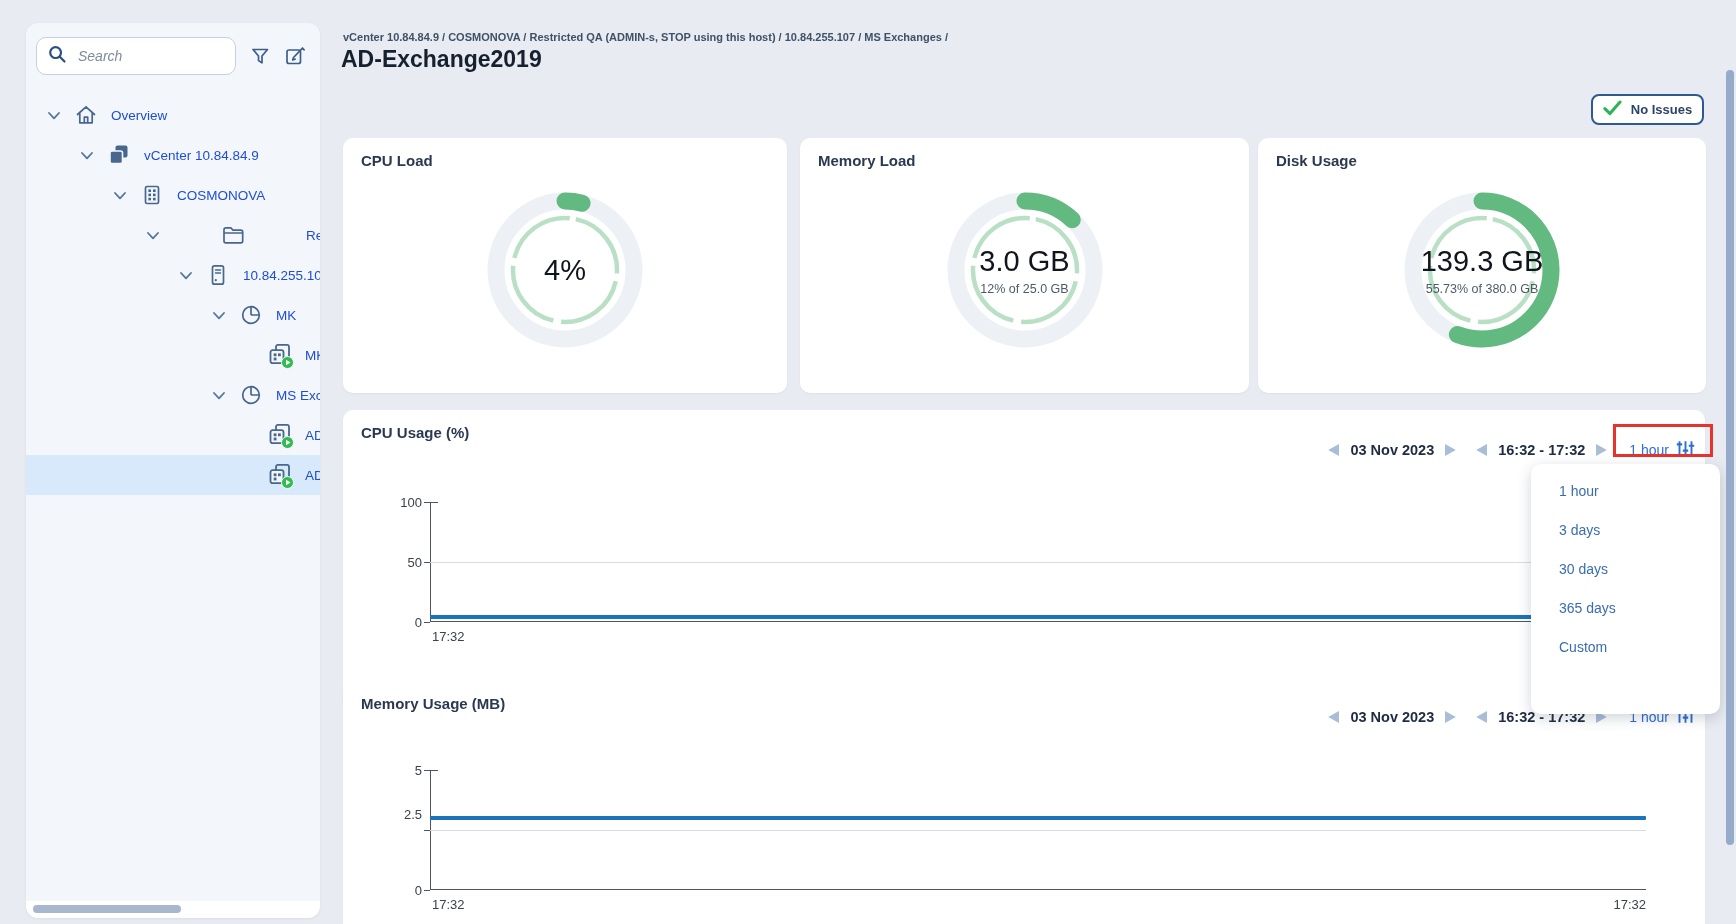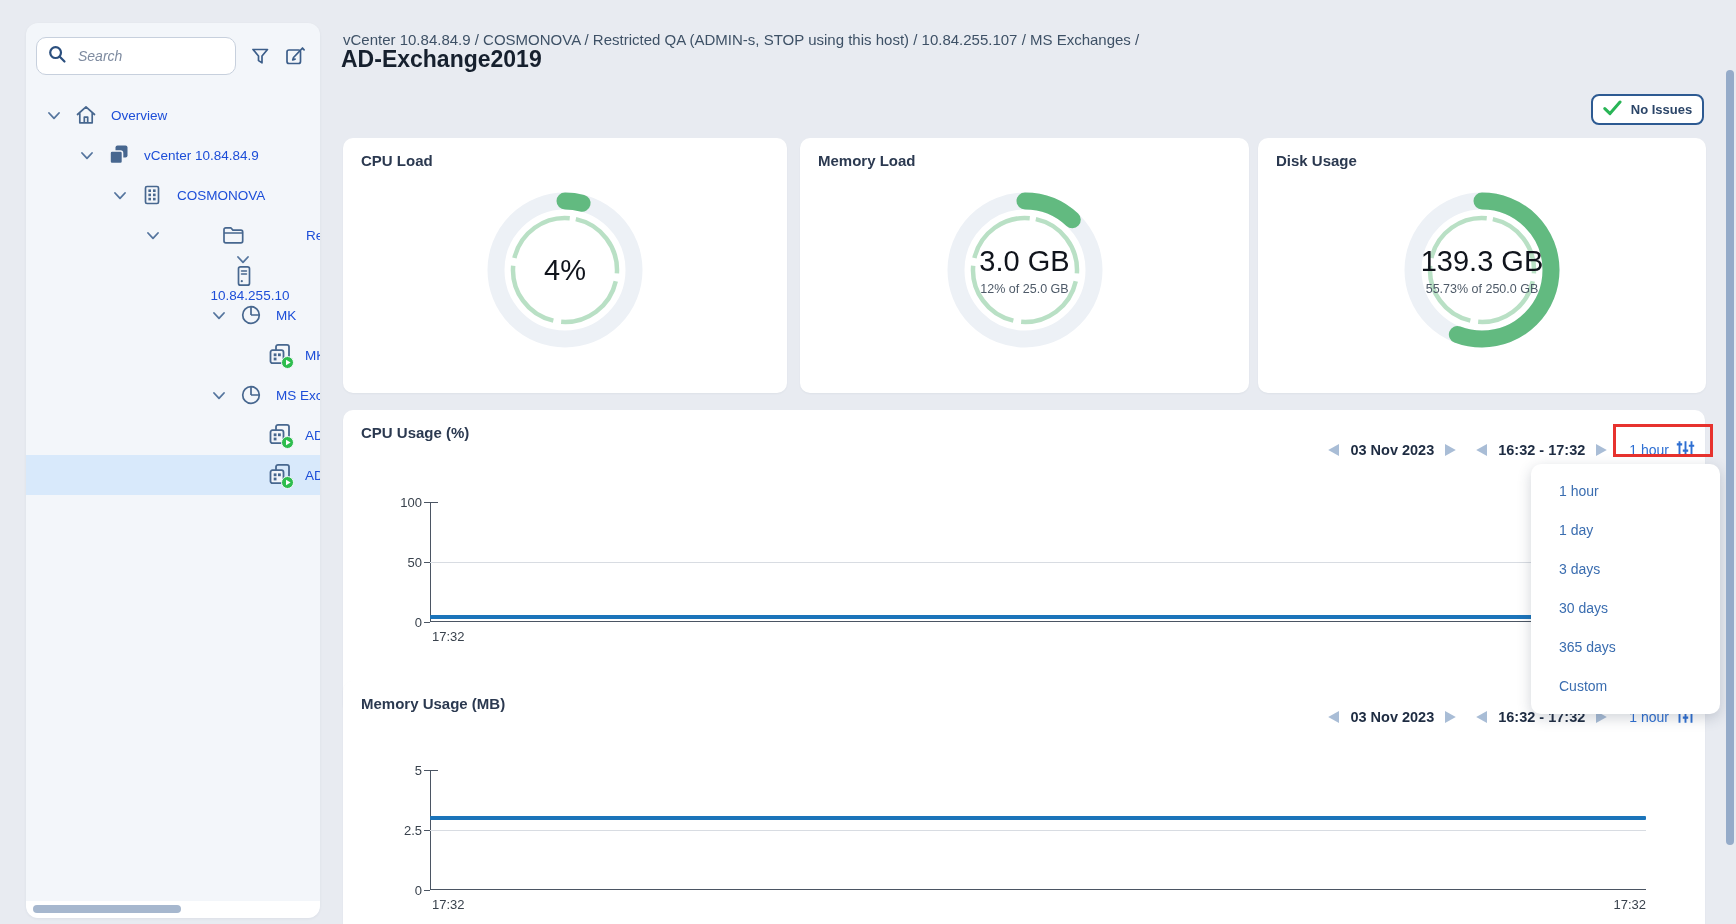--- a/index.html
+++ b/index.html
@@ -25,21 +25,21 @@
   .icon-btn { margin-left:15px; display:flex; align-items:center; cursor:pointer; }
   .tree { position:absolute; top:72px; left:0; right:0; }
   .tree-row { height:40px; display:flex; align-items:center; white-space:nowrap; cursor:pointer; }
   .tree-row.selected { background:#d8e9fb; }
   .chev { width:12px; margin-right:14px; display:flex; flex:none; }
   .ticon { width:24px; height:24px; margin-right:13px; position:relative; flex:none; display:flex; align-items:center; justify-content:center; }
   .tlabel { font-size:13.5px; color:#1d4ed8; }
   .hscroll { position:absolute; bottom:0; left:0; right:0; height:17px; background:#fff; border-radius:0 0 12px 12px; }
   .hscroll .thumb { position:absolute; left:7px; top:4px; width:148px; height:8px; border-radius:4px; background:#a6b7ce; }
   
-  .breadcrumb { position:absolute; left:343px; top:31px; font-size:15px; font-weight:normal; color:#3e5166; cursor:pointer;text-align:center; }
+  .breadcrumb { position:absolute; left:343px; top:31px; font-size:11px; font-weight:bold; color:#3e5166; cursor:pointer;text-align:center; }
   .page-title { position:absolute; left:341px; top:46px; margin:0; font-size:23px; font-weight:bold; color:#16202e; }
   .status-badge {
     position:absolute; left:1591px; top:94px; width:113px; height:31px; background:#fff;
     border:2px solid #2d5a92; border-radius:8px; display:flex; align-items:center; justify-content:center; gap:9px; cursor:pointer;
   }
   .status-badge .lbl { font-size:13px; font-weight:bold; color:#2b4568; }
   
   .card { position:absolute; background:#fff; border-radius:10px; box-shadow:0 1px 2px rgba(40,50,70,.05); }
   .gauge-title,.chart-title { position:absolute; left:18px; top:14px; font-size:15px; font-weight:bold; color:#2b3950; }
   .gauge-svg { position:absolute; top:44px; }
@@ -153,21 +153,21 @@
             <polyline points="1,2 6,7.3 11,2" fill="none" stroke="#55759e" stroke-width="1.8" stroke-linecap="round" stroke-linejoin="round"></polyline>
           </svg>
         </span>
         <span class="ticon">
           <svg width="23" height="20" viewBox="0 0 23 20">
             <path d="M2 8 V4.6 c0-1 .8-1.8 1.8-1.8 h5 l2.1 2.3 h8 c1 0 1.8.8 1.8 1.8 V8 M2 8 h18.7 V16 c0 1-.8 1.8-1.8 1.8 H3.8 c-1 0-1.8-.8-1.8-1.8 Z" fill="none" stroke="#47678f" stroke-width="1.7" stroke-linejoin="round"></path>
           </svg>
         </span>
         <span class="tlabel">Restricted QA (AD</span>
       </div>
-      <div class="tree-row" style="padding-left: 154px; flex-direction: column;">
+      <div class="tree-row" style="padding-left: 154px;">
         <span class="chev">
           <svg width="12" height="9" viewBox="0 0 12 9">
             <polyline points="1,2 6,7.3 11,2" fill="none" stroke="#55759e" stroke-width="1.8" stroke-linecap="round" stroke-linejoin="round"></polyline>
           </svg>
         </span>
         <span class="ticon">
           <svg width="22" height="22" viewBox="0 0 22 22">
             <rect x="5.5" y="1.8" width="11" height="18.4" rx="2" fill="none" stroke="#47678f" stroke-width="1.7"></rect>
             <path d="M8.5 6 h5 M8.5 9 h5" stroke="#47678f" stroke-width="1.5" stroke-linecap="round"></path>
             <circle cx="8.8" cy="16.2" r="1.1" fill="#47678f"></circle>
@@ -292,21 +292,21 @@
     </section>
     <section class="card" style="left: 1258px; top: 138px; width: 448px; height: 255px;">
       <div class="gauge-title">Disk Usage</div>
       <svg class="gauge-svg" style="left:136px" width="176" height="176" viewBox="0 0 176 176">
         <circle cx="88" cy="88" r="69" fill="none" stroke="#edf1f6" stroke-width="17"></circle>
         <circle cx="88" cy="88" r="52" fill="none" stroke="#b9e0c5" stroke-width="4.5" stroke-dasharray="74 8" transform="rotate(-78 88 88)"></circle>
         <circle cx="88" cy="88" r="69" fill="none" stroke="#62ba80" stroke-width="17" stroke-linecap="round" stroke-dasharray="241.61172284669163 433.53978619539146" transform="rotate(-90 88 88)"></circle>
       </svg>
       <div class="gauge-center">
         <div class="gval">139.3 GB</div>
-        <div class="gsub">55.73% of 250.0 GB</div>
+        <div class="gsub">55.73% of 380.0 GB</div>
       </div>
     </section>
   </div>
 
 <section class="card" id="cpu-card">
   <div class="chart-title">CPU Usage (%)</div>
   <div class="nav" id="cpu-nav">
       <span class="tri">
         <svg width="13" height="14" viewBox="0 0 13 14">
           <polygon points="12,1 12,13 1.2,7" fill="#a9bdd6"></polygon>
@@ -389,33 +389,32 @@
       </span>
     </div>
   <div class="plot" id="mem-plot">
       <div class="axisL"></div>
       <div class="axisB"></div>
       <div class="gridmid"></div>
       <div class="tophook"></div>
       <div class="ytick" style="top:120px"></div>
       <div class="ylab" style="top:120px">0</div>
       <div class="ytick" style="top:60px"></div>
-      <div class="ylab" style="top:60px">2.5</div>
+      <div class="ylab" style="top:44px">2.5</div>
       <div class="ytick" style="top:0px"></div>
       <div class="ylab" style="top:0px">5</div>
       <div class="dline" style="top:46px;background:#1b74ba"></div>
       <div class="xlab" style="left:2px">17:32</div>
       <div class="xlab" style="right:0">17:32</div>
     </div>
 </section>
 
 <div class="redbox"></div>
 
 <div class="dropdown" id="dropdown">
     <div class="dd-item">1 hour</div>
-    <div class="dd-item">1 day</div>
     <div class="dd-item">3 days</div>
     <div class="dd-item">30 days</div>
     <div class="dd-item">365 days</div>
     <div class="dd-item">Custom</div>
   </div>
 
 <div class="vscroll"></div>
 
 </body></html>

